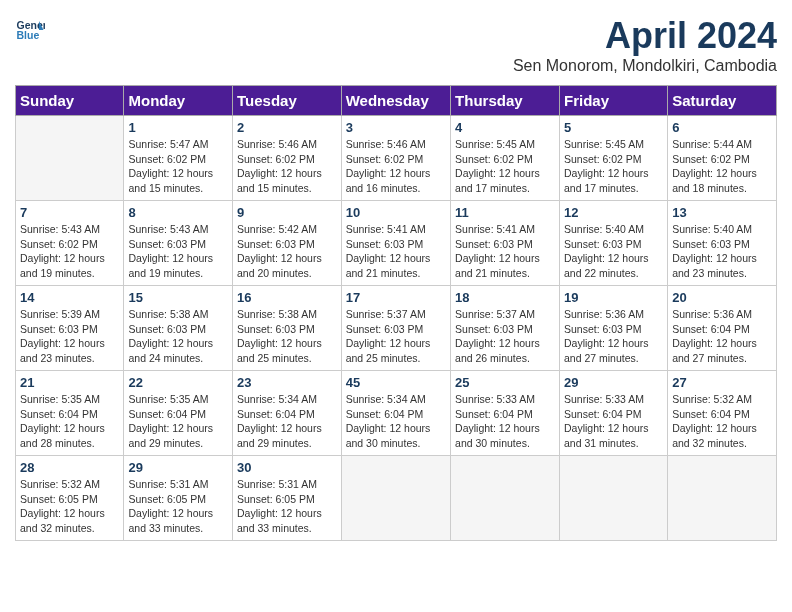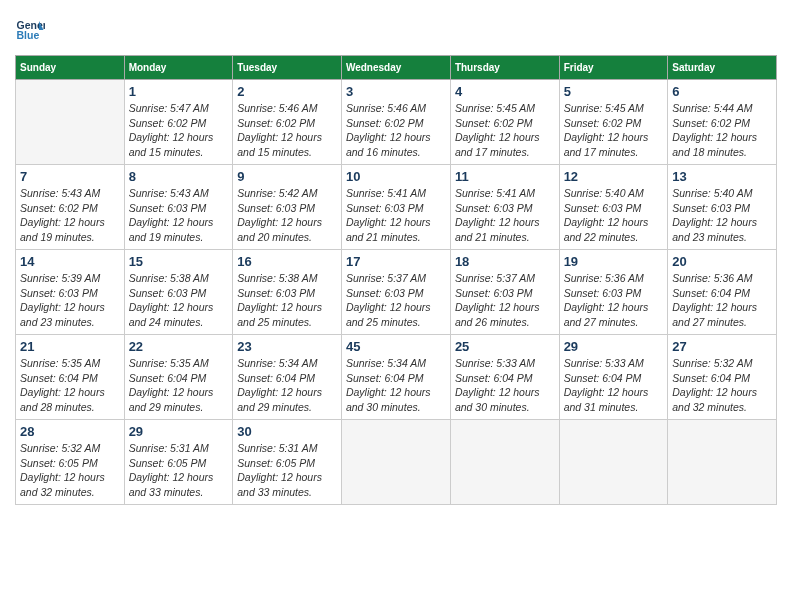--- a/index.html
+++ b/index.html
@@ -36,25 +36,25 @@
     .subtitle {
       font-size: 16px;
       color: #333;
     }
     .calendar {
       width: 100%;
       border-collapse: collapse;
       font-size: 11px;
     }
     .calendar th {
-      background-color: #15803d;
+      background-color: #4c1d95;
       color: #fff;
       padding: 6px 4px;
       text-align: left;
-      font-size: 10px;
+      font-size: 15px;
       border: 1px solid #aaa;
     }
     .calendar td {
       vertical-align: top;
       border: 1px solid #ccc;
       padding: 4px;
       width: 110px;
       min-height: 80px;
       background: #fff;
     }
@@ -65,38 +65,39 @@
       font-size: 13px;
       font-weight: bold;
       color: #1a3a5c;
       display: block;
       margin-bottom: 2px;
     }
     .day-info {
       color: #333;
       font-size: 10.5px;
       line-height: 1.4;
-      font-style: italic;
     }
     tr.week-row td {
       height: 85px;
     }
   </style>
 </head>
 <body>
 
 <div class="header">
   <div class="logo">
     <svg class="logo-icon" viewBox="0 0 40 40">
       <text x="2" y="18" font-size="14" font-weight="bold" fill="#1a3a5c">General</text>
       <text x="2" y="32" font-size="14" font-weight="bold" fill="#2d7cb8">Blue</text>
       <polygon points="32,8 38,20 32,20" fill="#2d7cb8"></polygon>
     </svg>
   </div>
   <div class="title-block">
+    <div class="month-title">April 2024</div>
+    <div class="subtitle">Sen Monorom, Mondolkiri, Cambodia</div>
   </div>
 </div>
 
 <table class="calendar">
   <thead>
     <tr id="header-row">
         <th>Sunday</th>
         <th>Monday</th>
         <th>Tuesday</th>
         <th>Wednesday</th>

